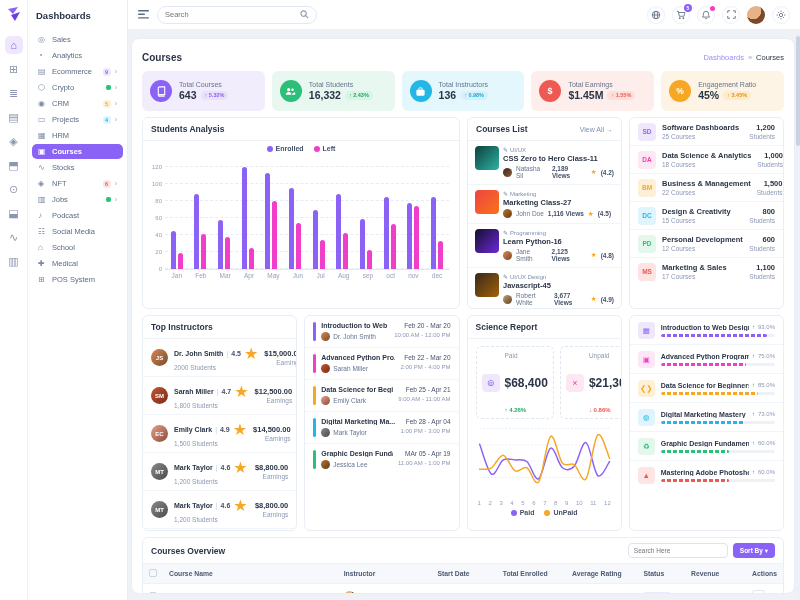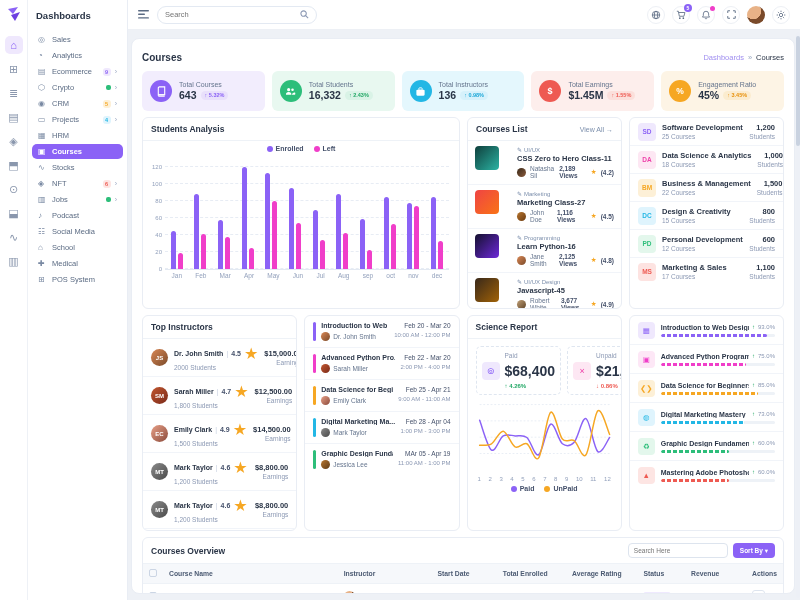--- a/index.html
+++ b/index.html
@@ -84,21 +84,21 @@
   .sa-plot { position:relative; height:112px; margin:4px 10px 0 22px; border-bottom:1px solid #e3e9f2;}
   .gline { position:absolute; left:0; right:0; border-top:1px dashed #e7ecf4; }
   .glab { position:absolute; left:-16px; transform:translateY(50%); font-size:6px; color:#93a1bc; width:13px; text-align:right;}
   .sa-bars { position:absolute; inset:0; display:flex; align-items:flex-end; justify-content:space-around;}
   .bgroup { display:flex; gap:2px; align-items:flex-end; height:100%;}
   .bar { width:5px; border-radius:2.5px 2.5px 0 0; }
   .sa-x { display:flex; justify-content:space-around; margin:2px 10px 0 22px;}
   .xlab { font-size:6.5px; color:#93a1bc; }
 
   
-  .cl-item { display:flex; gap:18px; padding:5px 7px; border-bottom:1px solid #f1f4f9; align-items:flex-start;}
+  .cl-item { display:flex; gap:4px; padding:5px 7px; border-bottom:1px solid #f1f4f9; align-items:flex-start;}
   .cl-item:last-child { border-bottom:none; }
   .cl-thumb { width:24px; height:24px; border-radius:4px; flex:none;}
   .cl-cat { font-size:6px; color:#7c8fac; display:flex; gap:2px; align-items:center;}
   .cl-title { font-size:7.5px; font-weight:bold; margin:1px 0 2px; white-space:nowrap; overflow:hidden; max-width:118px;}
   .cl-meta { display:flex; align-items:center; gap:4px; font-size:6.5px; color:#64748d;}
   .cl-av { width:9px; height:9px; border-radius:50%; flex:none;}
   .cl-views { font-weight:bold; color:#44506a;}
   .star { color:#f6a723; }
   .cl-rate { font-weight:bold; color:#44506a;}
 
@@ -137,21 +137,21 @@
   .sch-right { margin-left:auto; text-align:right;}
   .sch-dates { font-size:6.5px; color:#44506a; white-space:nowrap;}
   .sch-time { font-size:6px; color:#8b98b3; margin-top:3px; white-space:nowrap;}
 
   
   .po-cards { display:flex; gap:6px; padding:7px 8px 2px;}
   .po-card { flex:1; border:1px dashed #dfe6f0; border-radius:5px; padding:5px; display:flex; gap:5px; align-items:center;}
   .po-ic { width:18px; height:18px; border-radius:4px; display:flex; align-items:center;
     justify-content:center; font-size:9px; flex:none;}
   .po-label { font-size:6.5px; color:#8b98b3;}
-  .po-value { font-size:14px; font-weight:bold; margin:4px 0;}
+  .po-value { font-size:12px; font-weight:bold; margin:17px 0;}
   .po-change { font-size:6px; font-weight:bold;}
   .up { color:#23a866; } .down { color:#ee5a52; }
   .po-chart { padding:2px 8px 0;}
   .po-x { display:flex; justify-content:space-between; padding:0 10px; margin-top:1px;}
   .po-x div { font-size:6px; color:#93a1bc;}
   .po-legend { display:flex; justify-content:center; gap:10px; margin-top:3px;}
 
   
   .og-item { display:flex; gap:6px; padding:5.5px 8px; border-bottom:1px solid #f1f4f9; align-items:center;}
   .og-item:last-child { border-bottom:none;}
@@ -660,21 +660,21 @@
               </div>
             </div>
         </div>
 
         <div class="card">
           <div class="card-body">
 
               <div class="cat-item">
                 <div class="cat-badge" style="background: rgb(239, 232, 253); color: rgb(139, 98, 246);">SD</div>
                 <div>
-                  <div class="cat-name">Software Development</div>
+                  <div class="cat-name">Software Dashboards</div>
                   <div class="cat-courses">25 Courses</div>
                 </div>
                 <div class="cat-right">
                   <div class="cat-students-n">1,200</div>
                   <div class="cat-students-w">Students</div>
                 </div>
               </div>
 
               <div class="cat-item">
                 <div class="cat-badge" style="background: rgb(253, 231, 243); color: rgb(238, 63, 168);">DA</div>

